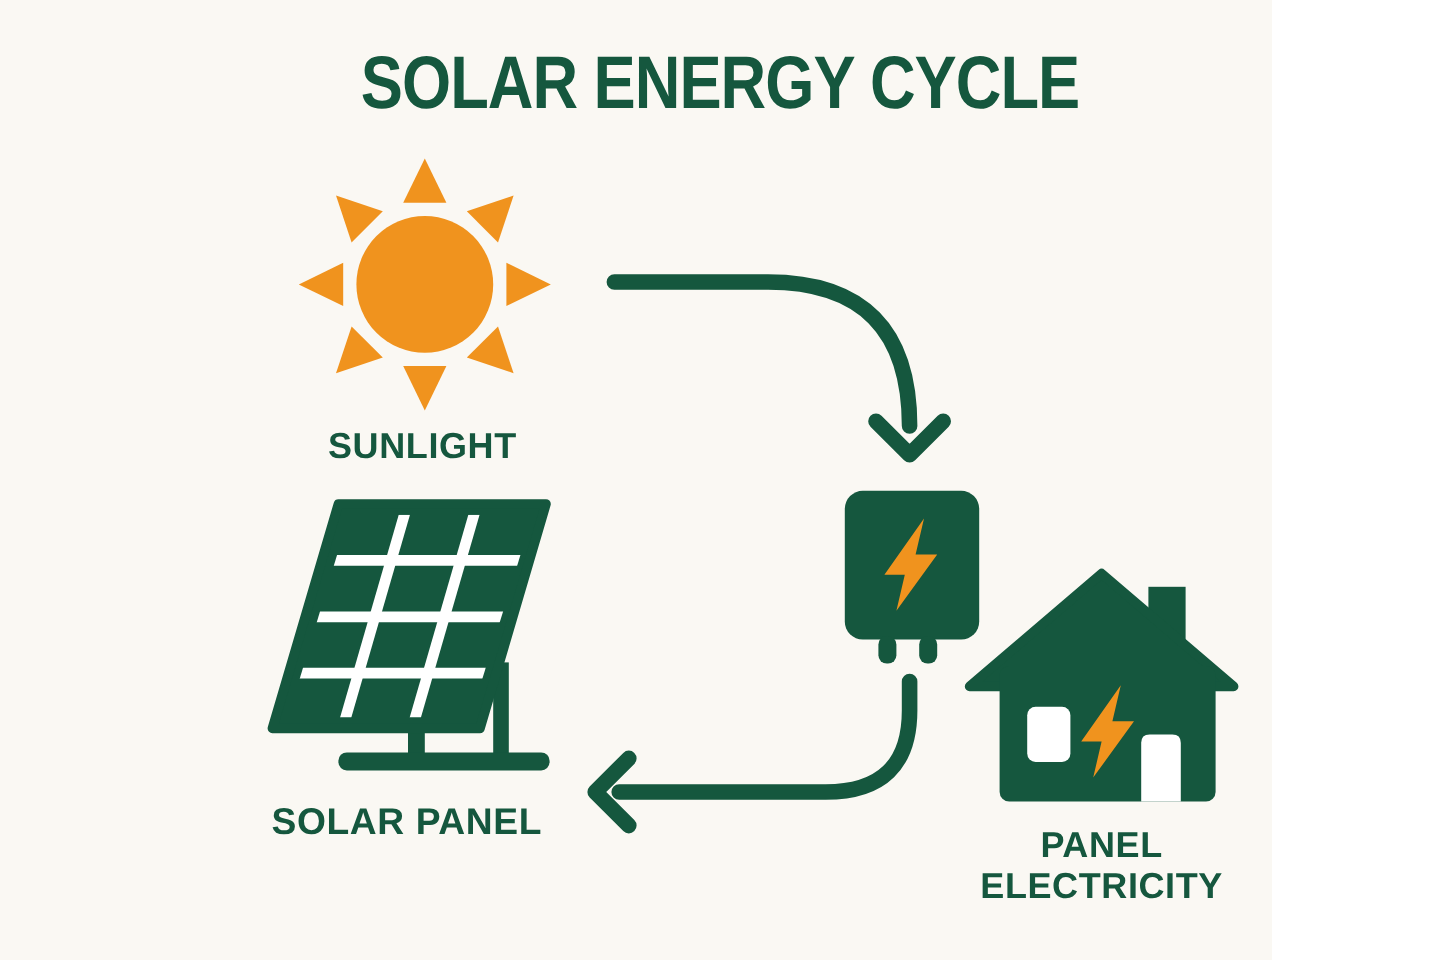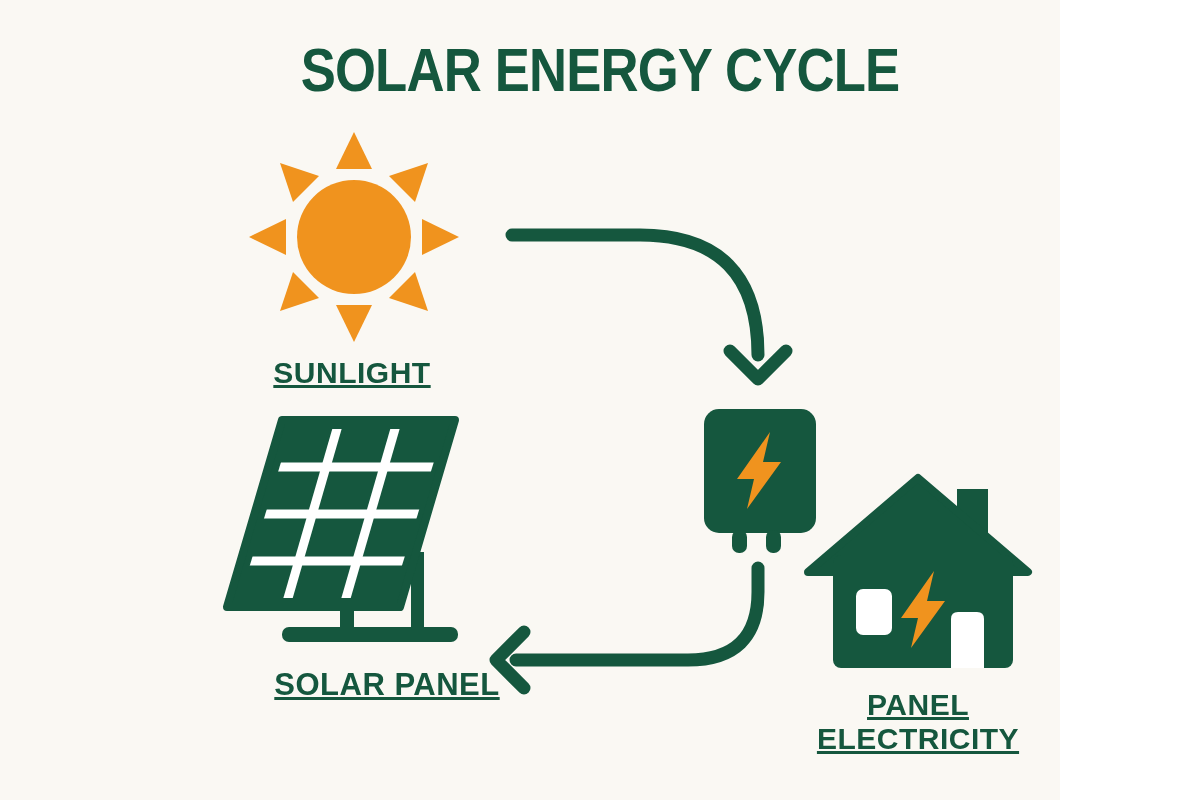--- a/index.html
+++ b/index.html
@@ -24,21 +24,20 @@
     transform-origin: 600px 0;
     white-space: nowrap;
   }
   .label {
     position: absolute;
     text-align: center;
     font-weight: bold;
     color: var(--green, #15573E);
     letter-spacing: 0.5px;
     line-height: 1.13;
-    text-decoration: underline;
   }
   #diagram-svg { position: absolute; left: 0; top: 0; }
   .fg { fill: var(--green, #15573E); }
   .fo { fill: var(--orange, #F0931E); }
   .fw { fill: var(--panel-grid, #FFFFFF); }
   .sg { stroke: var(--green, #15573E); fill: none; stroke-width: 13; stroke-linecap: round; stroke-linejoin: round; }
   .outline { stroke: var(--green, #15573E); stroke-width: 8; stroke-linejoin: round; }
   .gridline { stroke: var(--panel-grid, #FFFFFF); stroke-width: 9; }
 </style>
 </head>
@@ -105,17 +104,17 @@
       <polygon class="fg outline" points="808,572 918,478 1028,572" stroke-width="10"></polygon>
       <rect class="fg" x="833" y="555" width="180" height="113" rx="8"></rect>
       <rect class="fw" x="856" y="589" width="36" height="46" rx="7"></rect>
       <path class="fw" d="M951 668 V619 Q951 612 958 612 H977 Q984 612 984 619 V668 Z"></path>
       <polygon class="fo" points="934,571 901,618 918,618 911,648 945,601 927,601"></polygon>
     </g>
   </svg>
 
   <div class="label" style="left:252px; top:356px; width:200px; font-size:30px;">SUNLIGHT</div>
 
-  <div class="label" style="left:219px; top:667px; width:240px; font-size:31px;margin-left:48px;">SOLAR PANEL</div>
+  <div class="label" style="left:219px; top:667px; width:240px; font-size:31px;">SOLAR PANEL</div>
 
   <div class="label" style="left:798px; top:688px; width:240px; font-size:30px;">PANEL ELECTRICITY</div>
 
 </div>
 
 </body></html>

